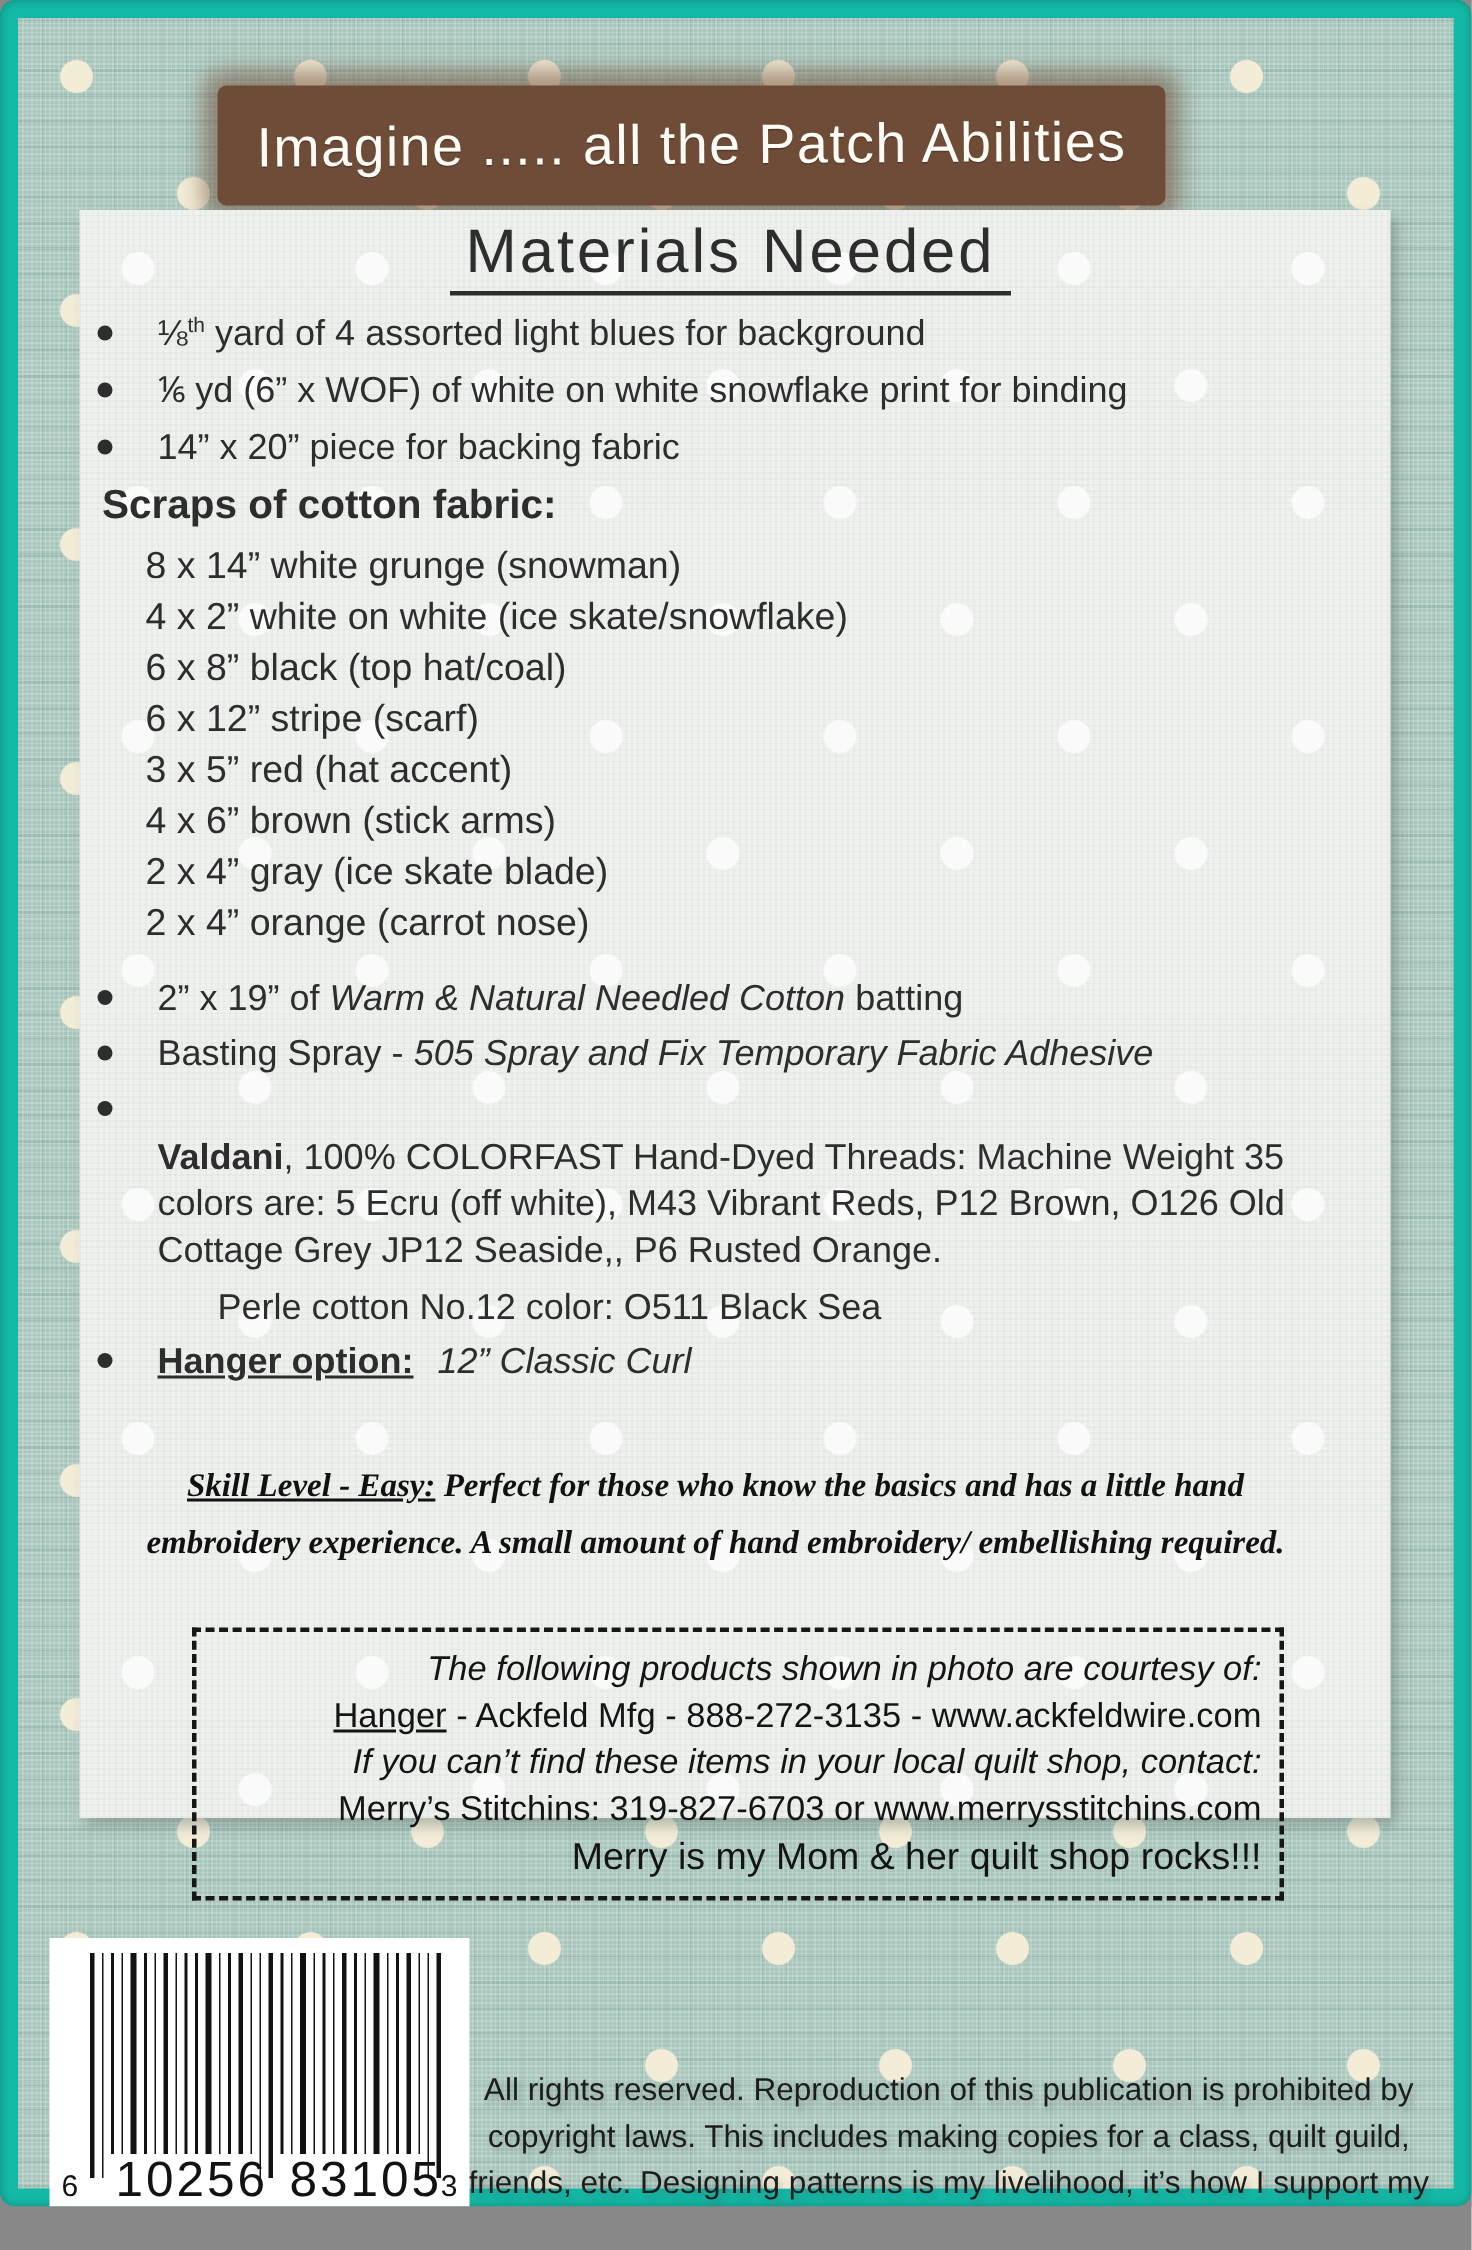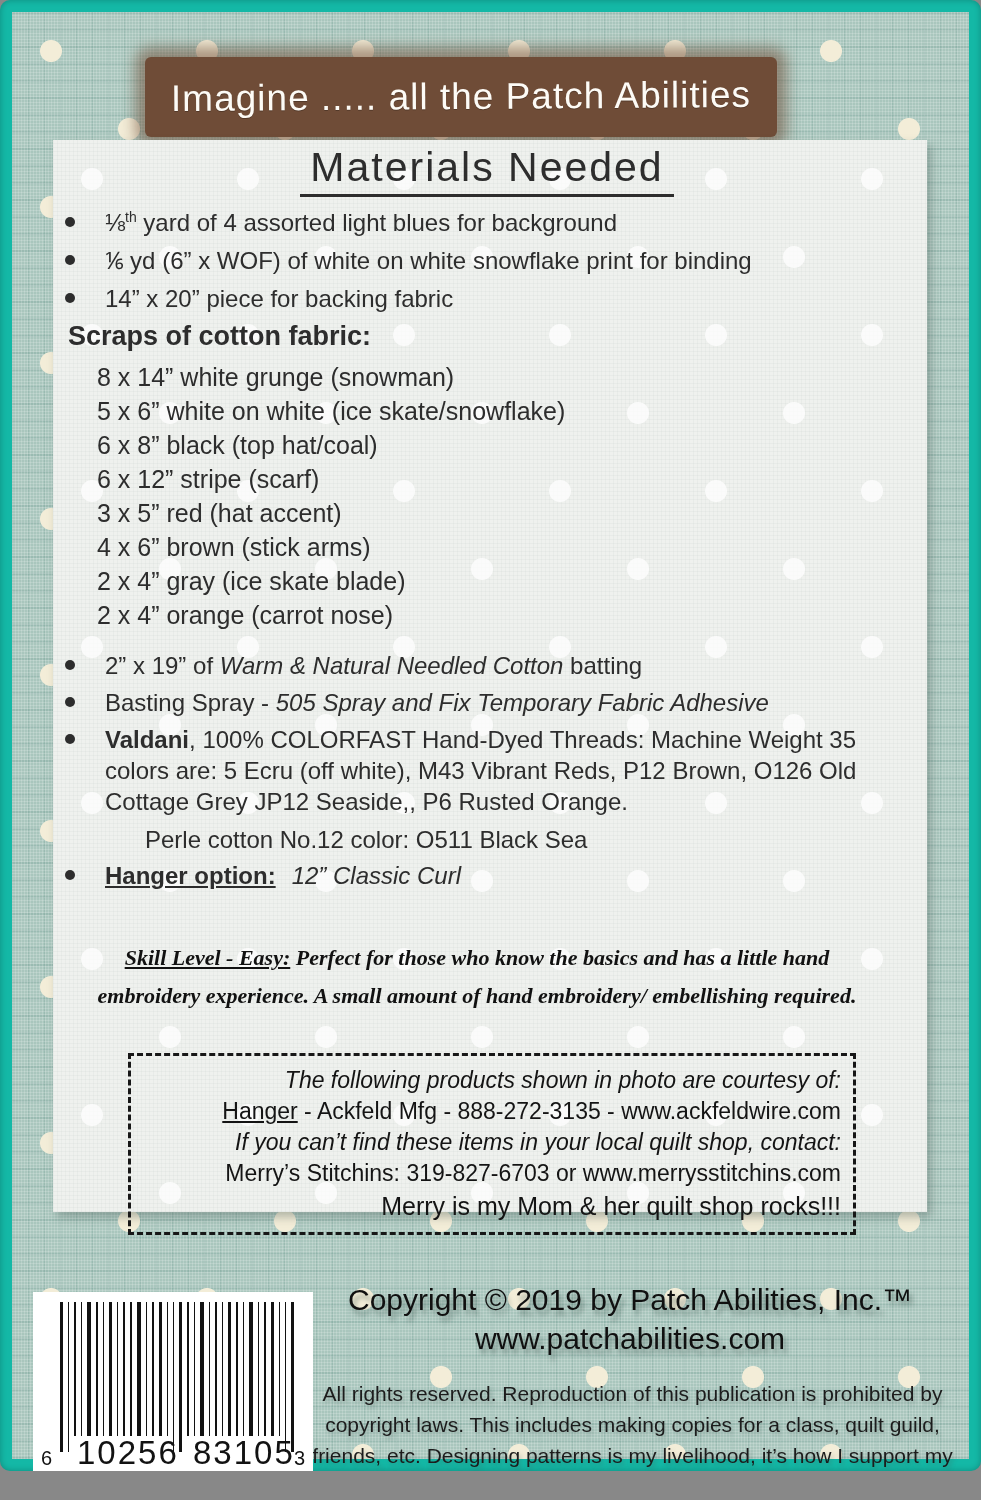--- a/index.html
+++ b/index.html
@@ -54,21 +54,21 @@
   ul.mat { list-style:none; margin:0; padding:0 0 0 12px; }
   li.mi { display:flex; align-items:flex-start; margin-bottom:7px; font-size:24px; line-height:31px; }
   .dot { flex:0 0 10px; width:10px; height:10px; border-radius:50%; background:#2d2d2d; margin:10px 30px 0 0; }
   sup.th { font-size:14px; vertical-align:super; line-height:0; }
   .scraps-h { font-size:27px; font-weight:bold; margin:4px 0 8px 15px; }
   .scrap { font-size:25px; line-height:34px; margin-left:44px; }
   .mat2 { margin-top:18px !important; }
   .mat2 li.mi { margin-bottom:6px; }
   .it { font-style:italic; }
   .bold { font-weight:bold; }
-  .mi .wrapblock { max-width:792px; }
+  .mi .wrapblock { max-width:792px;margin-top:32px; }
   .perle { font-size:24px; line-height:33px; margin:0 0 4px 92px; }
   .hanger-label { font-weight:bold; text-decoration:underline; margin-right:16px; }
   .skill {
     margin:48px 28px 0; text-align:center;
     font-family:"Liberation Serif", serif; font-weight:bold; font-style:italic;
     font-size:22px; line-height:38px; color:#111;
   }
   .skill-label { text-decoration:underline; }
   .courtesy {
     box-sizing:border-box; margin:38px 0 0 75px; width:728px;
@@ -124,21 +124,21 @@
       </li>
       <li class="mi">
         <span class="dot"></span>
         <span>14” x 20” piece for backing fabric</span>
       </li>
     </ul>
 
     <div class="scraps-h">Scraps of cotton fabric:</div>
     <div>
       <div class="scrap">8 x 14” white grunge (snowman)</div>
-      <div class="scrap">5 x 6” white on white (ice skate/snowflake)</div>
+      <div class="scrap">4 x 2” white on white (ice skate/snowflake)</div>
       <div class="scrap">6 x 8” black (top hat/coal)</div>
       <div class="scrap">6 x 12” stripe (scarf)</div>
       <div class="scrap">3 x 5” red (hat accent)</div>
       <div class="scrap">4 x 6” brown (stick arms)</div>
       <div class="scrap">2 x 4” gray (ice skate blade)</div>
       <div class="scrap">2 x 4” orange (carrot nose)</div>
     </div>
 
     <ul class="mat mat2">
       <li class="mi">
@@ -168,24 +168,20 @@
 
     <div class="courtesy">
       <div class="c-line c-it">The following products shown in photo are courtesy of:</div>
       <div class="c-line"><span class="c-under">Hanger</span><span> - Ackfeld Mfg - 888-272-3135 - www.ackfeldwire.com</span></div>
       <div class="c-line c-it">If you can’t find these items in your local quilt shop, contact:</div>
       <div class="c-line">Merry’s Stitchins: 319-827-6703 or www.merrysstitchins.com</div>
       <div class="c-last">Merry is my Mom &amp; her quilt shop rocks!!!</div>
     </div>
   </div>
 
-  <div class="copyright">
-    <div>Copyright © 2019 by Patch Abilities, Inc.™</div>
-    <div>www.patchabilities.com</div>
-  </div>
 
   <div class="rights">All rights reserved.  Reproduction of this publication is prohibited by copyright laws.  This includes making copies for a class, quilt guild, friends, etc.  Designing patterns is my livelihood, it’s how I support my family including 2 little boys.</div>
 
   <div class="barcode">
     <div class="bars">
         <div class="bar guard" style="width: 3px;"></div>
         <div class="bar guard" style="width: 1px;"></div>
         <div class="bar" style="width: 2px;"></div>
         <div class="bar" style="width: 1px;"></div>
         <div class="bar" style="width: 4px;"></div>

